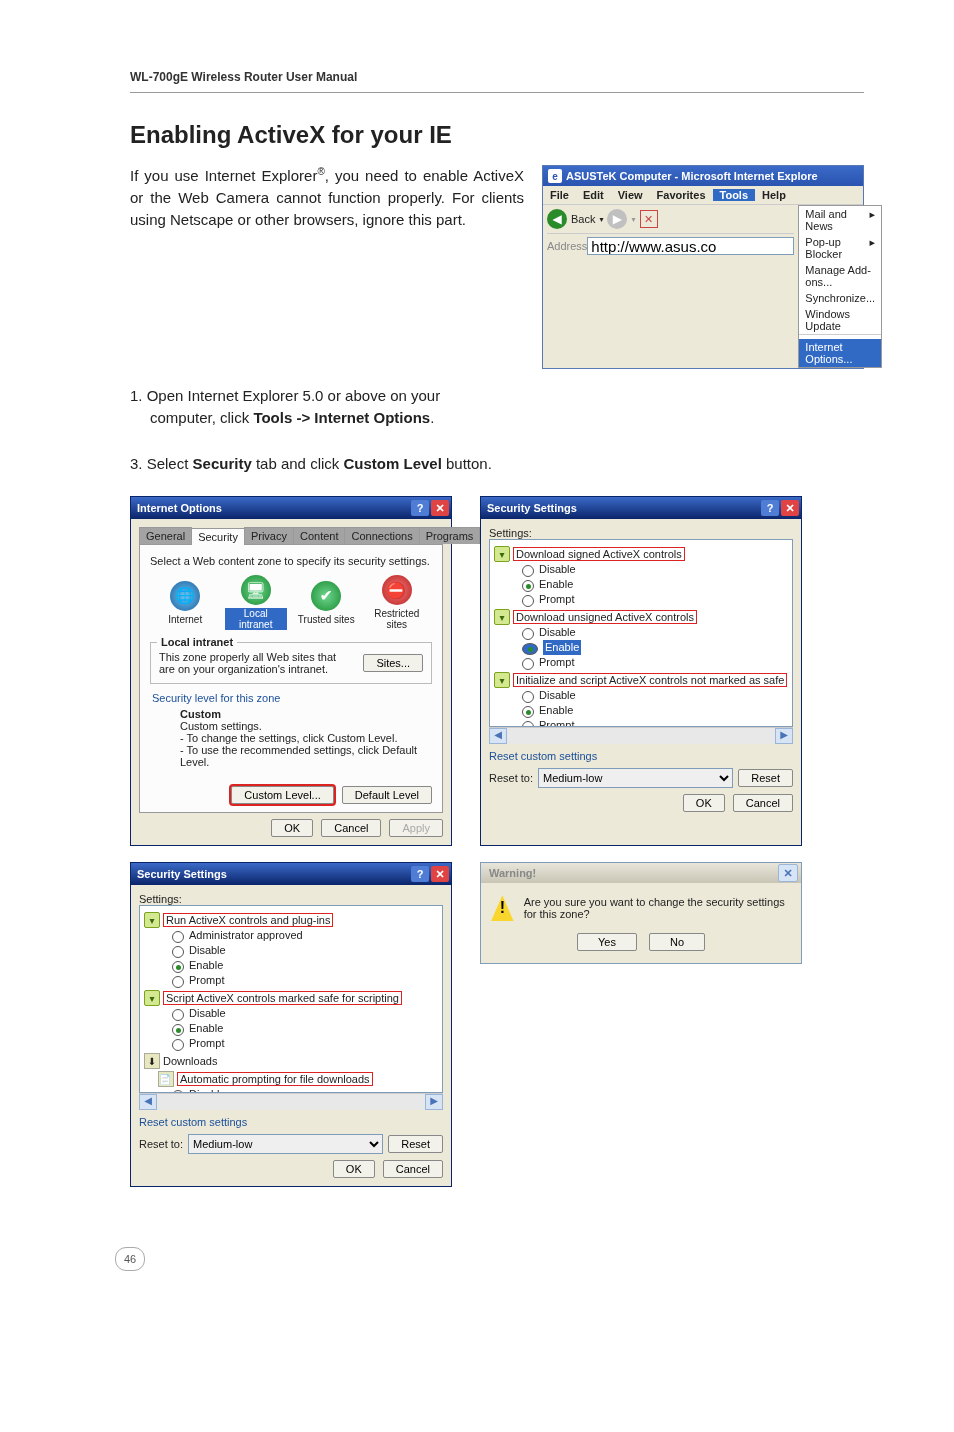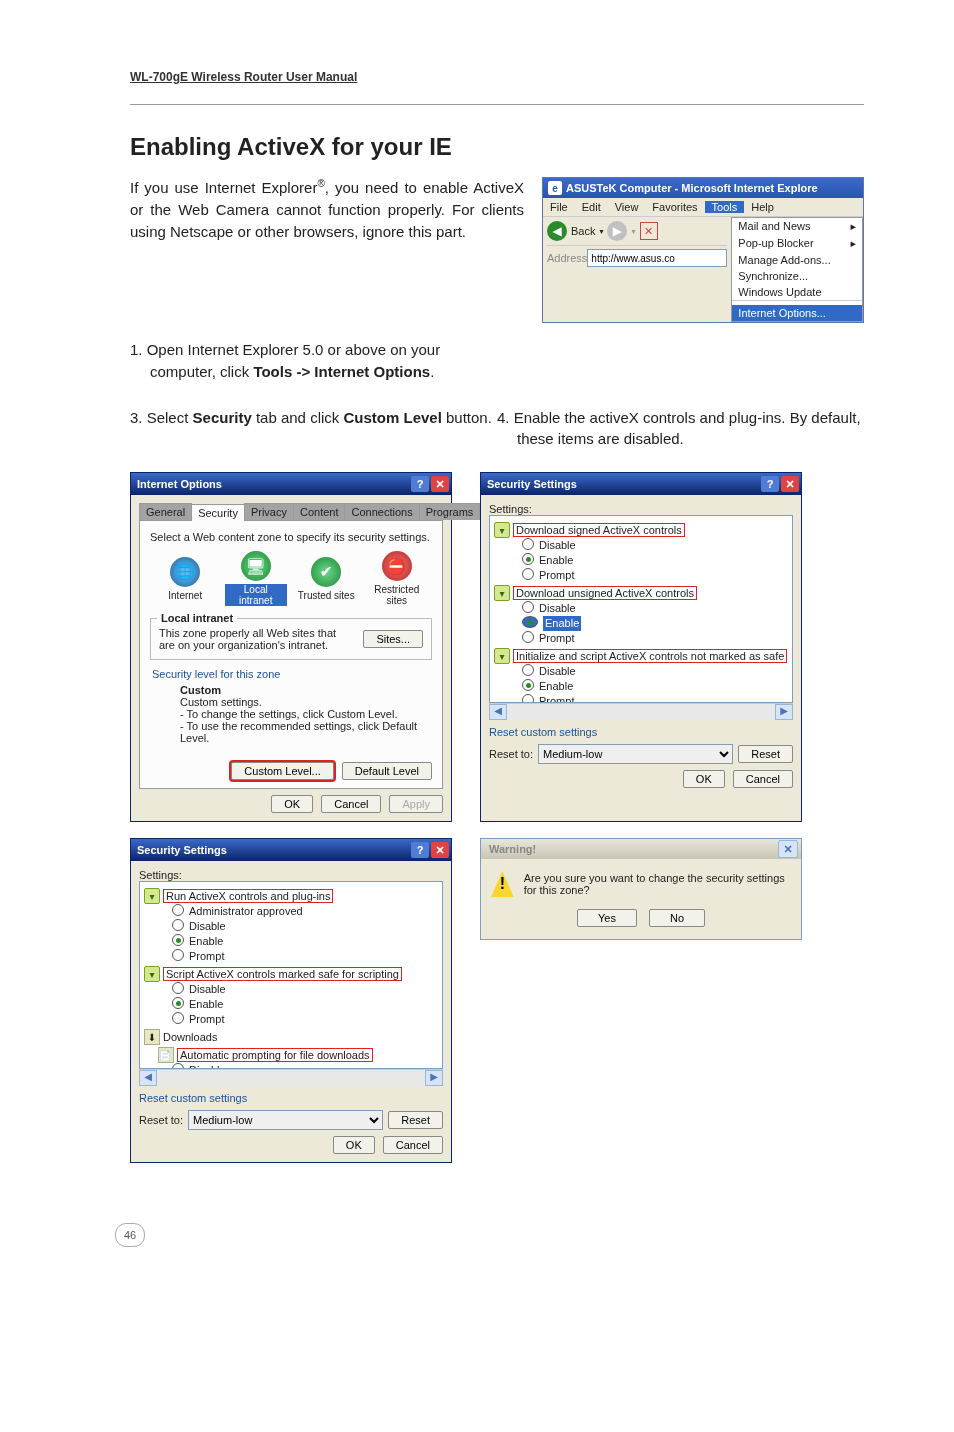--- a/index.html
+++ b/index.html
@@ -11,24 +11,23 @@
     color: #222;
   }
   .page {
     padding: 70px 90px 40px 130px;
     box-sizing: border-box;
   }
   .header-line {
     font-size: 12px;
     font-weight: bold;
     border-bottom: 1px solid #999;
-    padding-bottom: 20px;
+    padding-bottom: 8px;
     margin-bottom: 28px;
     color: #333;
-    text-decoration: underline;
   }
   h1 {
     font-size: 24px;
     font-weight: bold;
     margin: 0 0 16px 0;
   }
   .intro-row {
     display: flex;
     gap: 18px;
     align-items: flex-start;
@@ -74,20 +73,21 @@
   .ie-menubar {
     background: #ece9d8;
     height: 18px;
     font-size: 11px;
     display: flex;
     align-items: center;
     border-bottom: 1px solid #ccc;
   }
   .ie-menubar span {
     padding: 0 7px;
+    font-weight: bold;
   }
   .ie-menubar .sel {
     background: #316ac5;
     color: #fff;
   }
   .ie-body {
     display: flex;
   }
   .ie-left {
     flex: 1;
@@ -127,21 +127,21 @@
   .ie-addr {
     padding-top: 3px;
     display: flex;
     align-items: center;
     gap: 0;
     color: #888;
   }
   .ie-addr input {
     flex: 1;
     height: 16px;
-    font-size: 10px;
+    font-size: 15px;
     border: 1px solid #7f9db9;
     padding: 0 3px;
   }
   .ie-dropdown {
     width: 140px;
     background: #fff;
     border: 1px solid #999;
     font-size: 11px;
   }
   .ie-dropdown div {
@@ -335,21 +335,21 @@
   }
   .cat.redbox .cat-label {
     border: 1.5px solid #d22;
     padding: 0 2px;
   }
   .opts {
     padding-left: 28px;
   }
   .opt {
     display: flex;
-    align-items: flex-start;
+    align-items: flex-end;
     gap: 5px;
     line-height: 15px;
   }
   .radio {
     width: 10px;
     height: 10px;
     border: 1px solid #555;
     border-radius: 50%;
     display: inline-flex;
     align-items: center;
@@ -533,21 +533,20 @@
   </div>
 
   <div class="step" style="max-width:360px;">
     <span>1. Open Internet Explorer 5.0 or above on your computer, click </span><span class="bold">Tools -&gt; Internet Options</span><span>.</span>
   </div>
 
   <div class="two-col-steps">
     <div class="step">
       <span>3. Select </span><span class="bold">Security</span><span> tab and click </span><span class="bold">Custom Level</span><span> button.</span>
     </div>
-    <div class="step">4. Enable the activeX controls and plug-ins. By default, these items are disabled.</div>
   </div>
 
   <div class="dialogs-row">
 
     <div class="dlg">
       <div class="dlg-title">
         <span>Internet Options</span>
         <div class="title-btns">
           <div class="title-btn help-btn">?</div>
           <div class="title-btn close-btn">✕</div>

